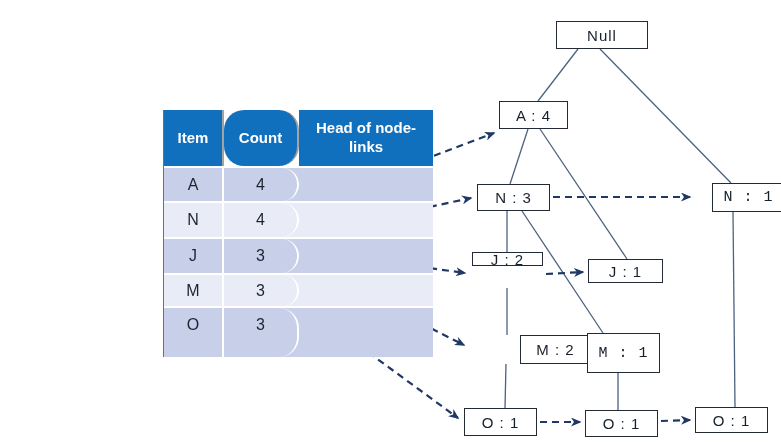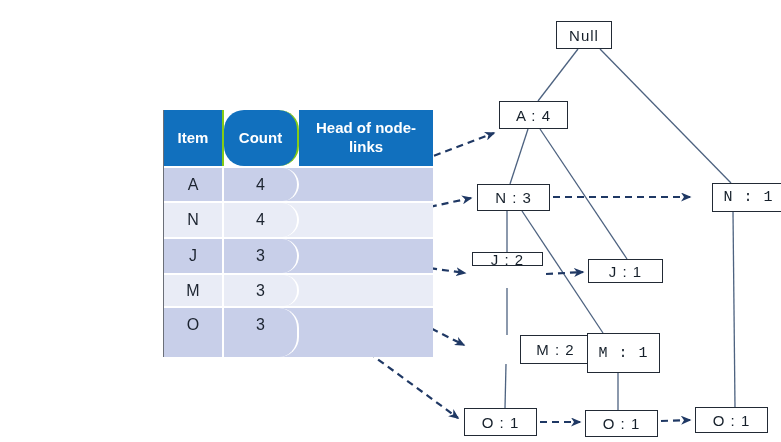--- a/index.html
+++ b/index.html
@@ -9,21 +9,21 @@
   }
   
   #header-table{
     position:absolute;left:163px;top:110px;width:269px;
     border-left:1px solid #6b6f78;
   }
   .tbl-header{display:flex;height:56px;}
   .th-cell{
     background:#1170be;color:#ffffff;font-weight:bold;font-size:15px;
     display:flex;align-items:center;justify-content:center;text-align:center;
-    border-right:2px solid #84cc16;box-sizing:border-box;line-height:1.25;
+    border-right:2px solid #a3a3a3;box-sizing:border-box;line-height:1.25;
   }
   .th-cell:last-child{border-right:none;}
   .tbl-row{display:flex;border-top:2px solid #ffffff;}
   .td-cell{
     font-size:16px;color:#1c2430;
     display:flex;align-items:center;justify-content:center;
     border-right:2px solid #ffffff;box-sizing:border-box;
   }
   .td-cell:last-child{border-right:none;}
   .col-item{width:60px;}
@@ -108,21 +108,21 @@
         </div>
         <div class="tbl-row band-dark row-last" style="height: 49px;">
           <div class="td-cell col-item">O</div>
           <div class="td-cell col-count">3</div>
           <div class="td-cell col-head"></div>
         </div>
       </div>
   </div>
 
   <div id="nodes">
-      <div class="node" style="left: 556px; top: 21px; width: 56px; height: 28px;">Null</div>
+      <div class="node" style="left: 556px; top: 21px; width: 92px; height: 28px;">Null</div>
       <div class="node" style="left: 499px; top: 101px; width: 69px; height: 28px;">A : 4</div>
       <div class="node" style="left: 477px; top: 184px; width: 73px; height: 27px;">N : 3</div>
       <div class="node" style="left: 712px; top: 183px; width: 73px; height: 29px; font-family: Liberation Mono, monospace;">N : 1</div>
       <div class="node" style="left: 472px; top: 252px; width: 71px; height: 14px;">J : 2</div>
       <div class="node" style="left: 588px; top: 259px; width: 75px; height: 24px;">J : 1</div>
       <div class="node" style="left: 472px; top: 335px; width: 71px; height: 29px; margin-left: 48px;">M : 2</div>
       <div class="node" style="left: 587px; top: 333px; width: 73px; height: 40px; font-family: Liberation Mono, monospace;">M : 1</div>
       <div class="node" style="left: 464px; top: 408px; width: 73px; height: 28px;">O : 1</div>
       <div class="node" style="left: 585px; top: 410px; width: 73px; height: 27px;">O : 1</div>
       <div class="node" style="left: 695px; top: 407px; width: 73px; height: 26px;">O : 1</div>

